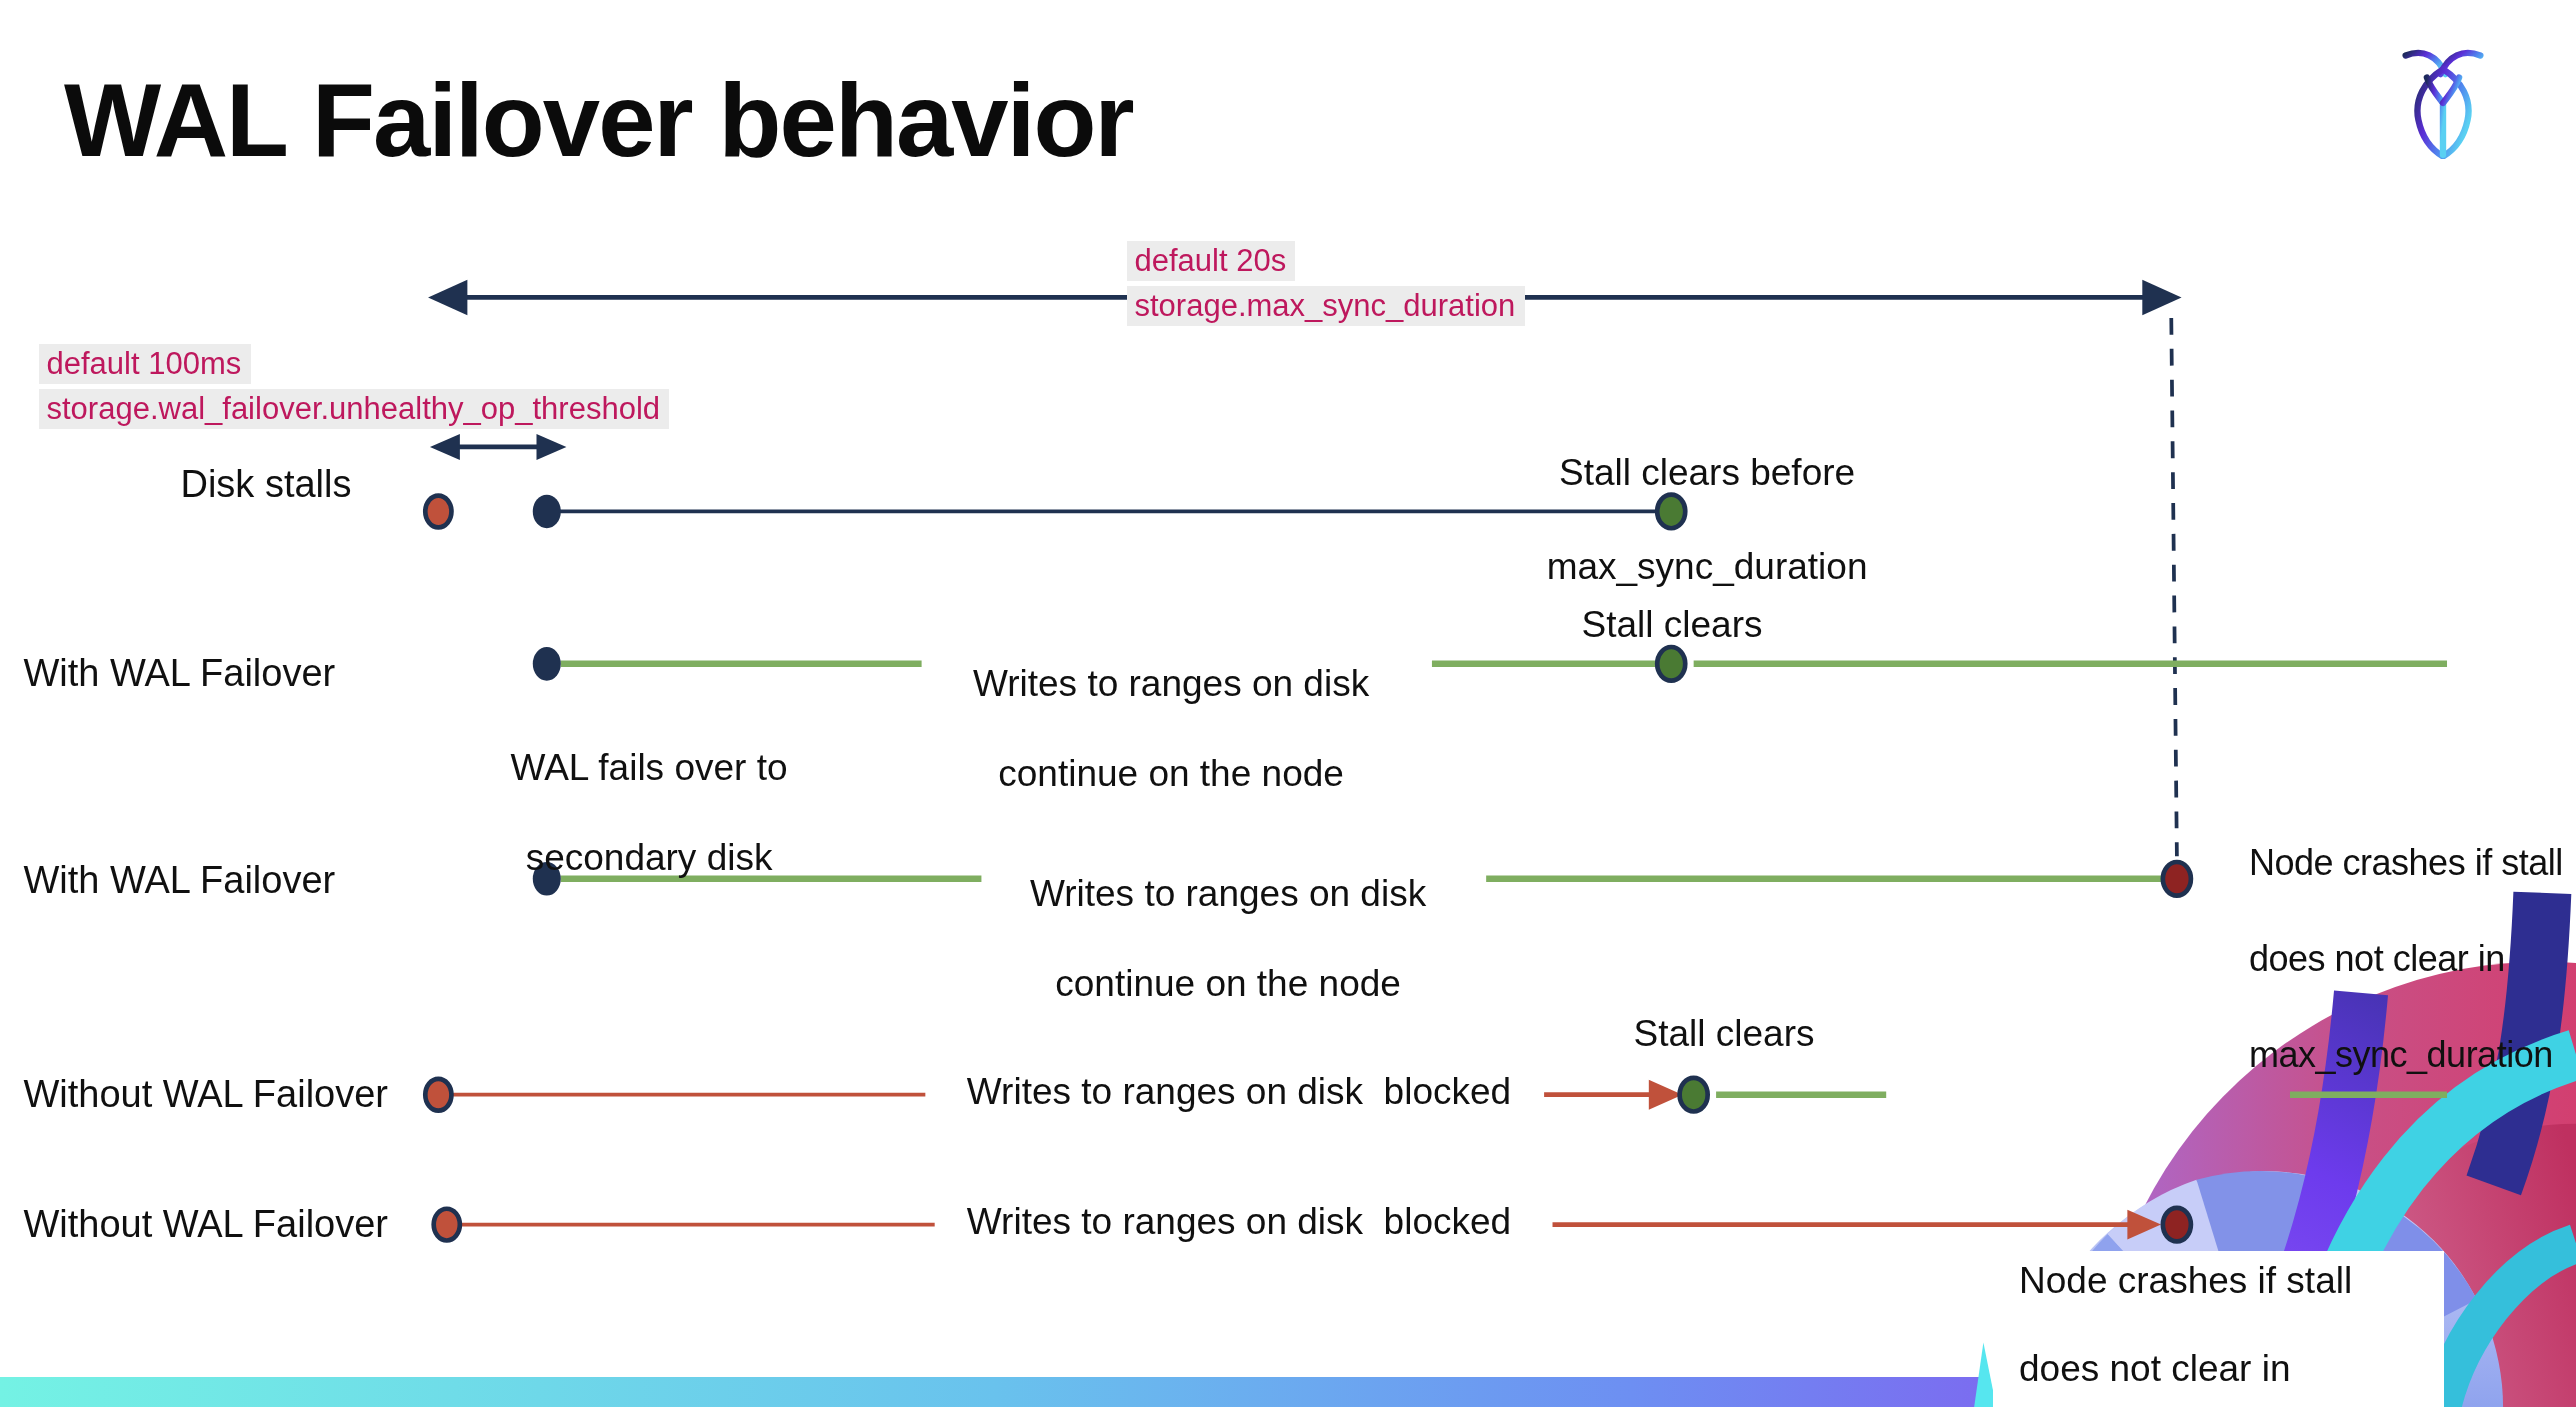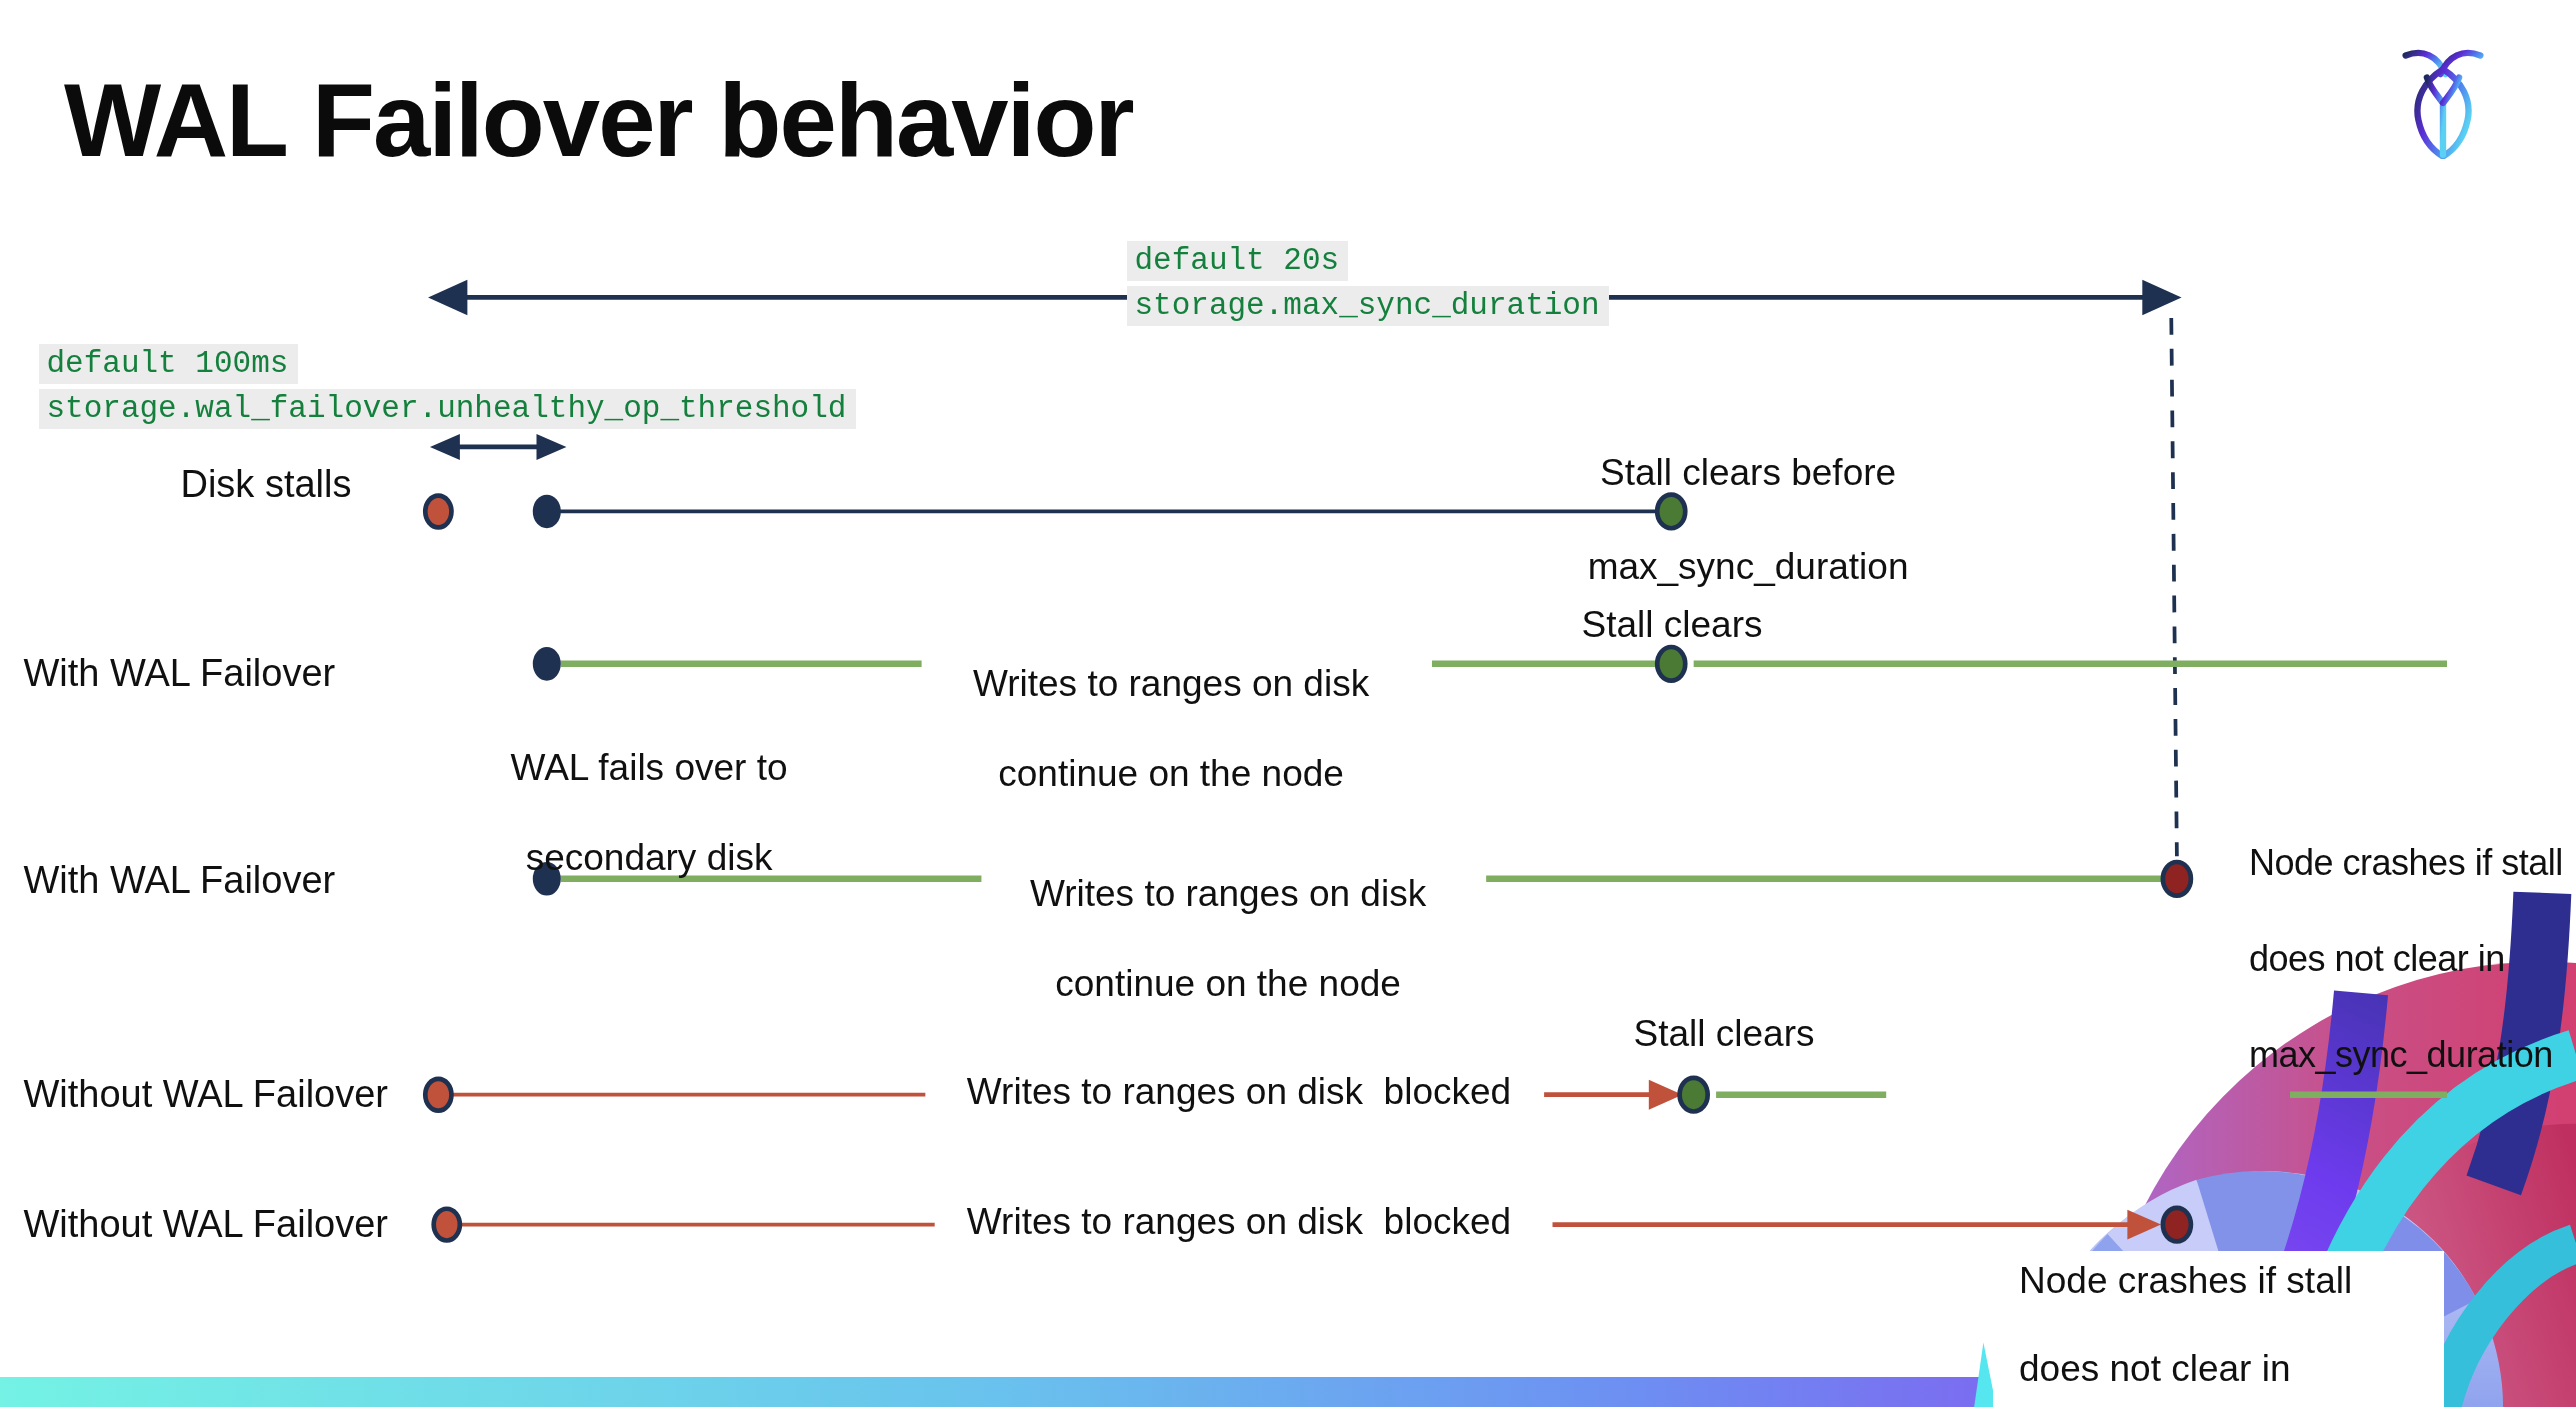--- a/index.html
+++ b/index.html
@@ -4,22 +4,22 @@
 <style>
   html,body{margin:0;padding:0;background:#fff;}
   .slide{position:relative;width:2576px;height:1408px;background:#fff;overflow:hidden;
          font-family:"Liberation Sans",sans-serif;color:#101010;}
   .abs{position:absolute;}
   .title{position:absolute;left:64px;top:68px;font-size:103px;line-height:105px;
          font-weight:800;letter-spacing:-1.9px;color:#0b0b0b;}
   .rowlabel{position:absolute;font-size:38px;line-height:45px;color:#101010;white-space:pre;}
   .ann{position:absolute;font-size:37px;line-height:45px;color:#101010;white-space:pre-wrap;}
   .ctr{text-align:center;}
-  .code{display:table;font-family:Liberation Mono, monospace;
-        font-size:31px;line-height:35px;color:#15803d;background:var(--code-bg,#ececec);
+  .code{display:table;font-family:Liberation Sans, sans-serif;
+        font-size:31px;line-height:35px;color:#be185d;background:var(--code-bg,#ececec);
         padding:1.9px 9.3px 2.8px 7.5px;margin-bottom:5.6px;white-space:pre;}
   .codewrap{position:absolute;z-index:10;}
   .txt{z-index:10;}
   svg.layer{position:absolute;left:0;top:0;pointer-events:none;}
   .ln-navy{stroke:var(--navy,#1f3150);}
   .ln-green{stroke:var(--green-line,#7fae60);}
   .ln-red{stroke:var(--red,#c0513b);}
   .f-navy{fill:var(--navy,#1f3150);}
   .f-red{fill:var(--red,#c0513b);}
   .f-greendot{fill:var(--green-dot,#4a7a33);}
@@ -166,21 +166,21 @@
     <span class="code">default 100ms</span>
     <span class="code">storage.wal_failover.unhealthy_op_threshold</span>
   </div>
 
   <div class="rowlabel txt" style="left:140px;top:462px;width:252px;text-align:center">Disk stalls</div>
   <div class="rowlabel txt" style="left:23.4px;top:651px">With WAL Failover</div>
   <div class="rowlabel txt" style="left:23.4px;top:858px">With WAL Failover</div>
   <div class="rowlabel txt" style="left:23.4px;top:1072px">Without WAL Failover</div>
   <div class="rowlabel txt" style="left:23.4px;top:1202px">Without WAL Failover</div>
 
-  <div class="ann ctr txt" style="left:1503px;top:402px;width:449px;line-height:47px">
+  <div class="ann ctr txt" style="left:1462px;top:402px;width:449px;line-height:47px">
     <span>Stall clears before</span><br>
     <span>max_sync_duration</span>
   </div>
 
   <div class="ann ctr txt" style="left:889px;top:616px;width:523px">
     <span>Writes to ranges on disk</span><br>
     <span>continue on the node</span>
   </div>
 
   <div class="ann ctr txt" style="left:1532px;top:602px;width:280px">Stall clears</div>

